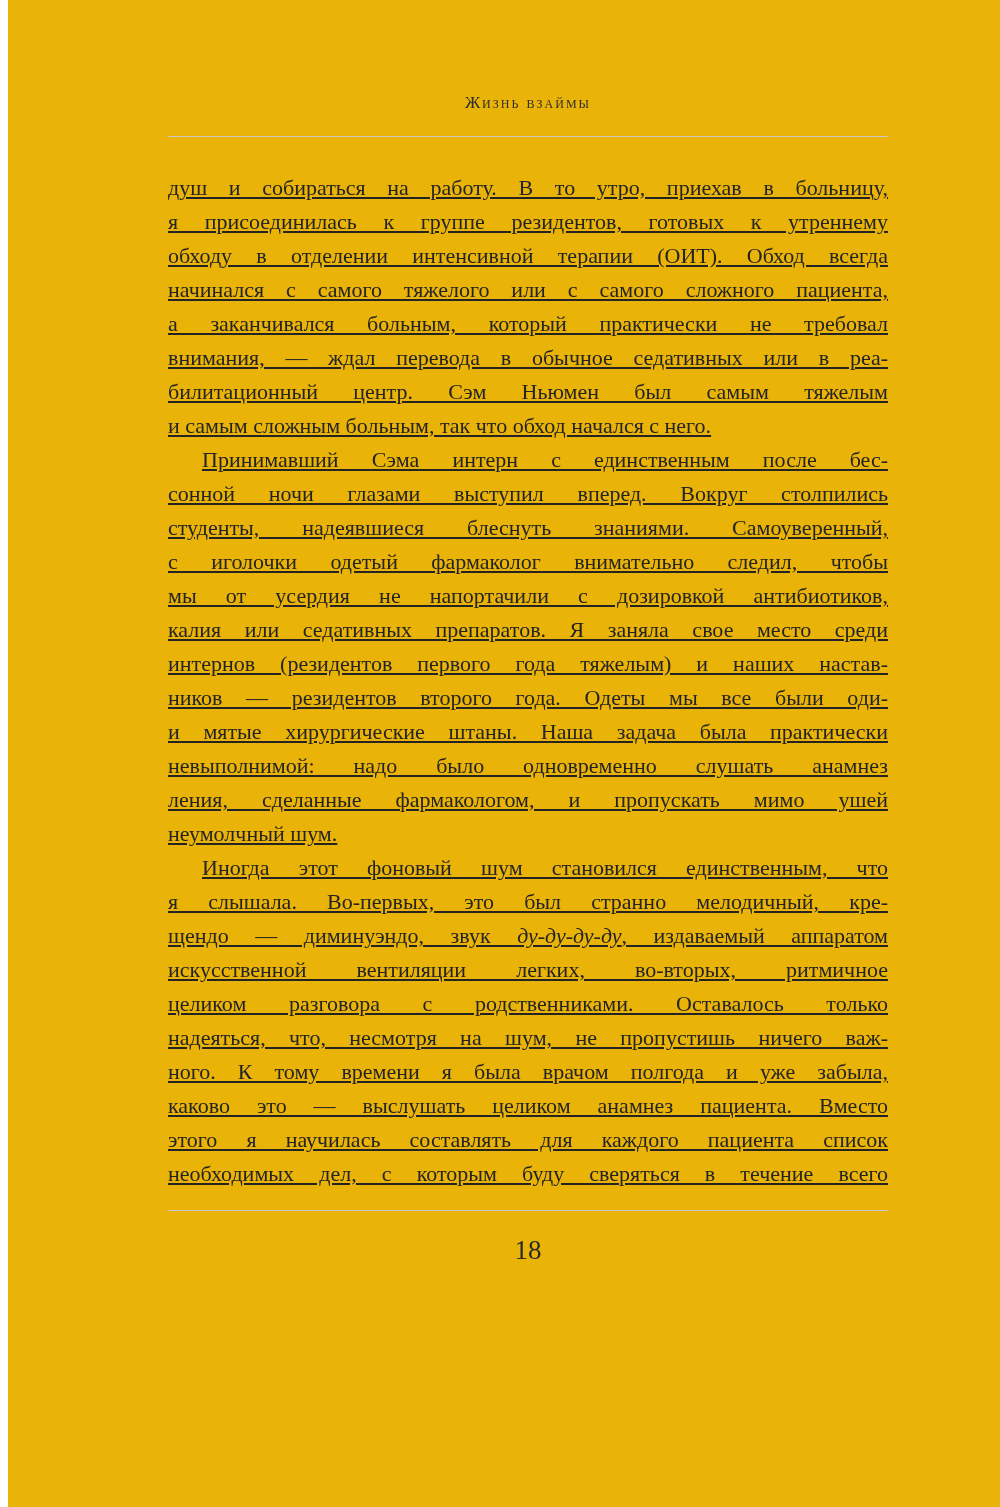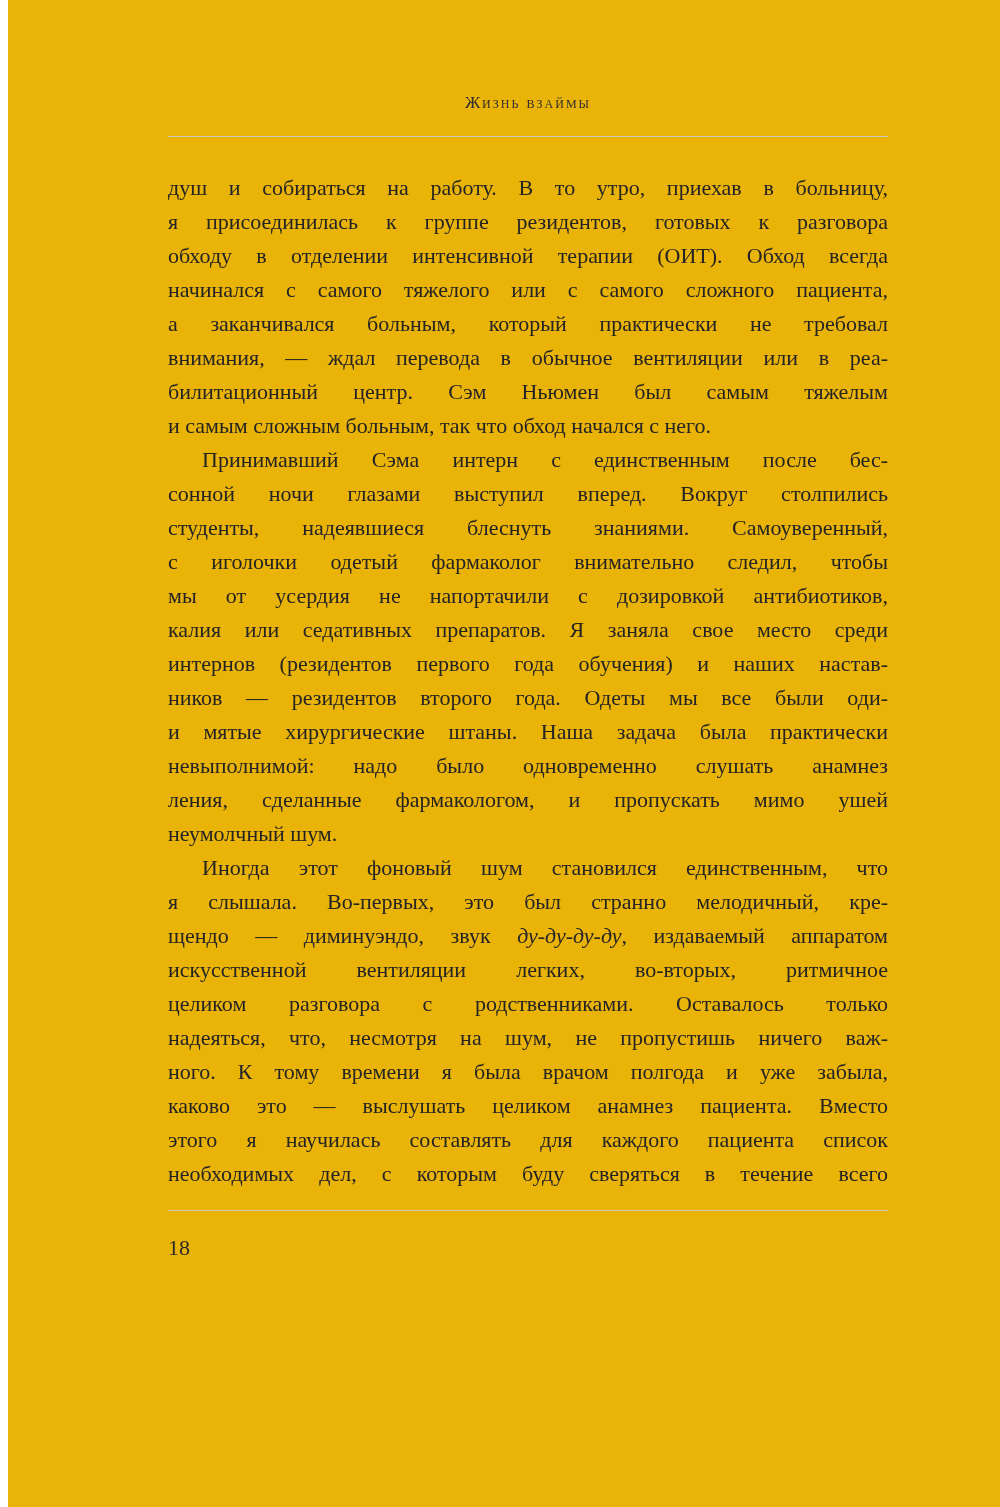--- a/index.html
+++ b/index.html
@@ -42,56 +42,58 @@
     margin-top: 34px;
     font-size: 22px;
     line-height: 34px;
     color: #242424;
   }
   .para { margin: 0; }
   .line {
     text-align: justify;
     text-align-last: justify;
     white-space: normal;
+    text-decoration: underline;
   }
   .line.no-just { text-align-last: left; }
   .line.indent { text-indent: 34px; }
   .em { font-style: italic; }
   .page-number {
     margin-top: 24px;
-    font-size: 22px;
+    text-align: center;
+    font-size: 27px;
     color: #2a2a2a;
   }
 </style>
 </head>
 <body>
 
 <div class="sheet" style="background: #eab308; margin-left: 8px;">
   <div class="content">
     <div class="running-head">Жизнь взаймы</div>
     <div class="rule rule-top" style="background: rgb(200, 200, 200);"></div>
     <div class="body-text" style="color: rgb(36, 36, 36);">
         <div class="para">
           <div class="line">душ и собираться на работу. В то утро, приехав в больницу,</div>
-          <div class="line">я присоединилась к группе резидентов, готовых к разговора</div>
+          <div class="line">я присоединилась к группе резидентов, готовых к утреннему</div>
           <div class="line">обходу в отделении интенсивной терапии (ОИТ). Обход всегда</div>
           <div class="line">начинался с самого тяжелого или с самого сложного пациента,</div>
           <div class="line">а заканчивался больным, который практически не требовал</div>
-          <div class="line">внимания, — ждал перевода в обычное вентиляции или в реа-</div>
+          <div class="line">внимания, — ждал перевода в обычное седативных или в реа-</div>
           <div class="line">билитационный центр. Сэм Ньюмен был самым тяжелым</div>
           <div class="line no-just">и самым сложным больным, так что обход начался с него.</div>
         </div>
         <div class="para">
           <div class="line indent">Принимавший Сэма интерн с единственным после бес-</div>
           <div class="line">сонной ночи глазами выступил вперед. Вокруг столпились</div>
           <div class="line">студенты, надеявшиеся блеснуть знаниями. Самоуверенный,</div>
           <div class="line">с иголочки одетый фармаколог внимательно следил, чтобы</div>
           <div class="line">мы от усердия не напортачили с дозировкой антибиотиков,</div>
           <div class="line">калия или седативных препаратов. Я заняла свое место среди</div>
-          <div class="line">интернов (резидентов первого года обучения) и наших настав-</div>
+          <div class="line">интернов (резидентов первого года тяжелым) и наших настав-</div>
           <div class="line">ников — резидентов второго года. Одеты мы все были оди-</div>
           <div class="line">и мятые хирургические штаны. Наша задача была практически</div>
           <div class="line">невыполнимой: надо было одновременно слушать анамнез</div>
           <div class="line">ления, сделанные фармакологом, и пропускать мимо ушей</div>
           <div class="line no-just">неумолчный шум.</div>
         </div>
         <div class="para">
           <div class="line indent">Иногда этот фоновый шум становился единственным, что</div>
           <div class="line">я слышала. Во-первых, это был странно мелодичный, кре-</div>
           <div class="line"><span>щендо — диминуэндо, звук </span><span class="em">ду-ду-ду-ду</span><span>, издаваемый аппаратом</span></div>

